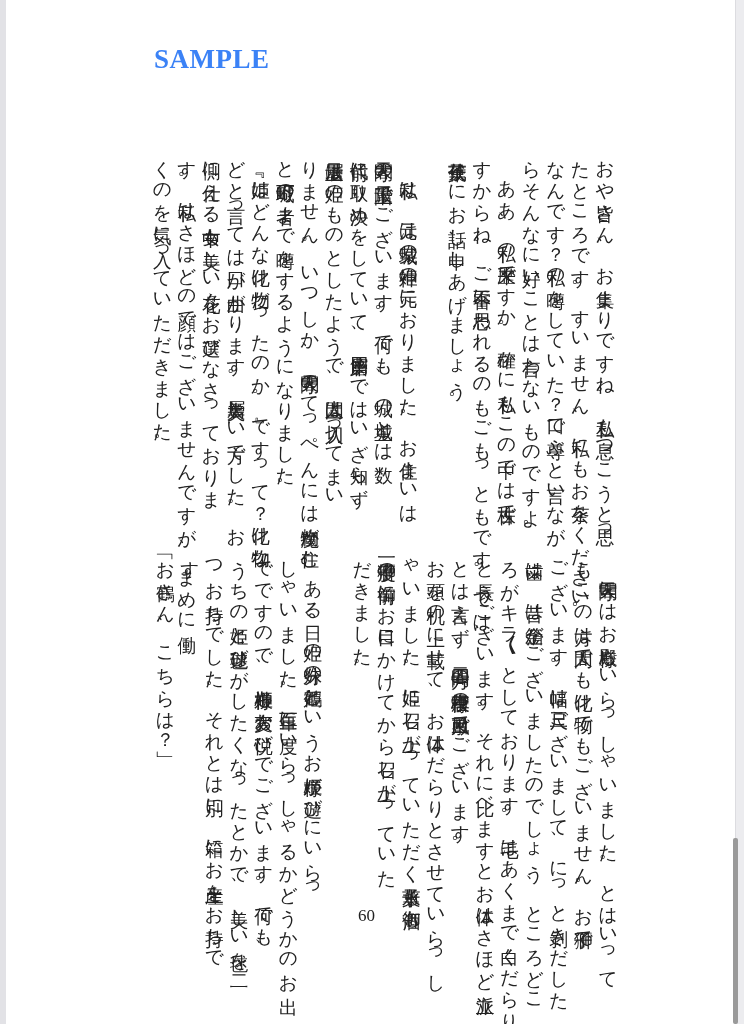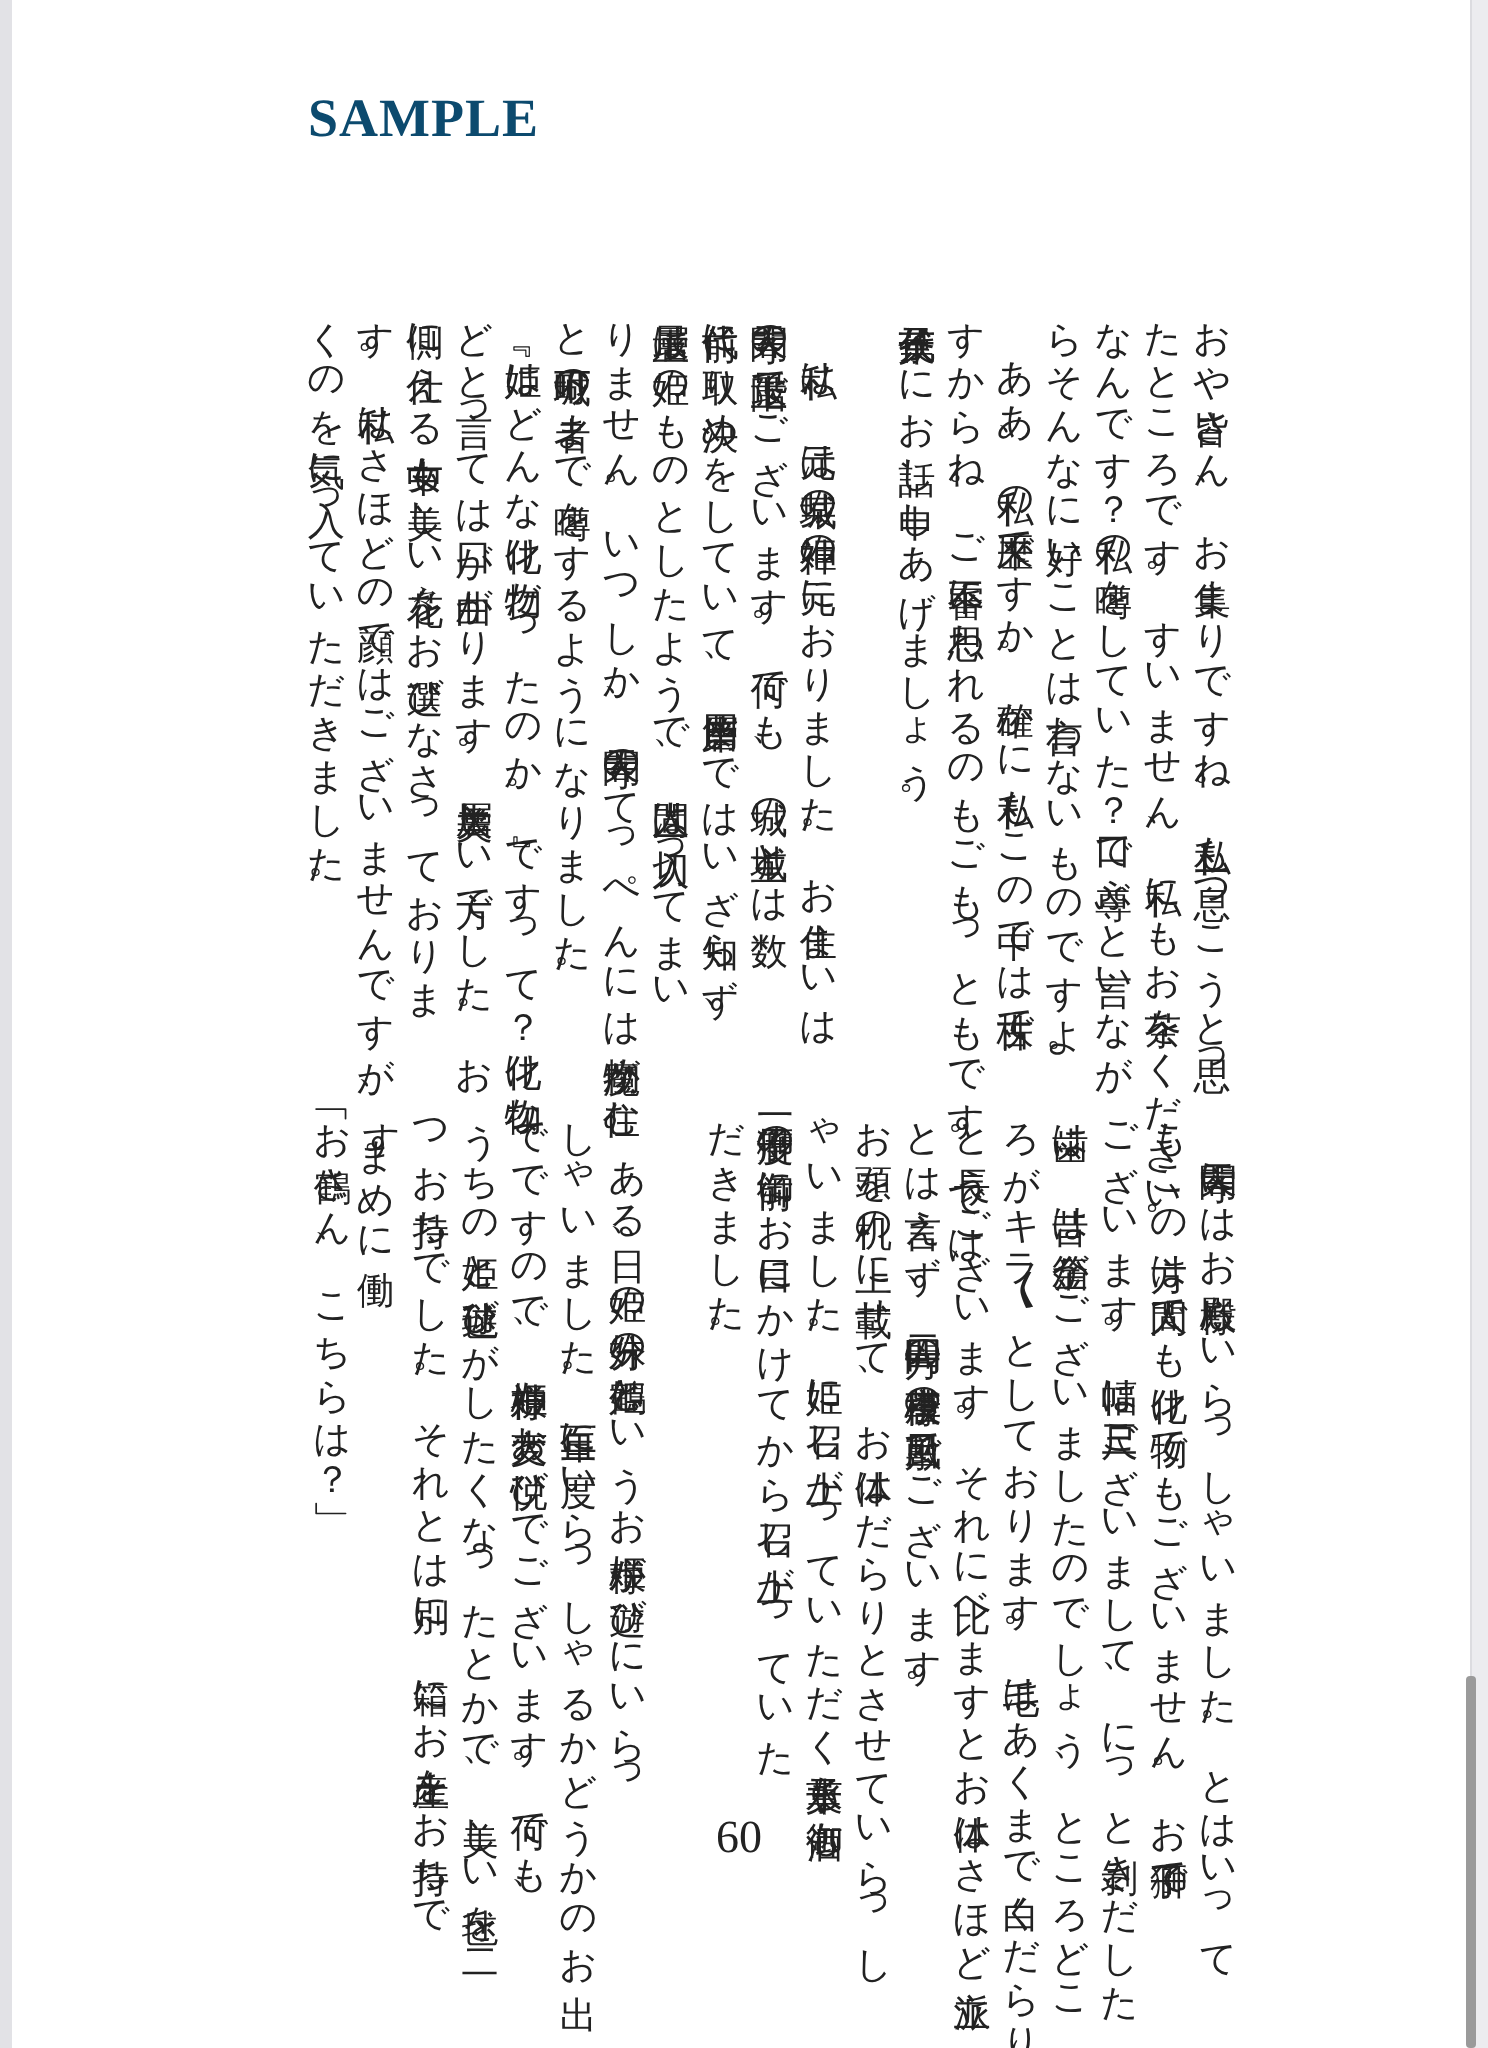--- a/index.html
+++ b/index.html
@@ -1,23 +1,23 @@
 <!DOCTYPE html>
 <html><head>
 <meta charset="utf-8">
 <style>
   html, body { margin:0; padding:0; }
   body { width:744px; height:1024px; background:#ffffff; position:relative; overflow:hidden; font-family:"DejaVu Serif", "Liberation Serif", serif; }
   .left-gutter { position:absolute; left:0; top:0; width:6px; height:1024px; background:#e2e2e6; }
   .right-gutter { position:absolute; right:0; top:0; width:8px; height:1024px; background:#ececef; border-left:1px solid #dcdce0; }
   .scroll-thumb { position:absolute; left:733px; top:838px; width:5px; height:186px; background:#9a9a9a; border-radius:2px; }
-  .sample { position:absolute; left:154px; top:44px; color:#0c4a6e; font-family:"Liberation Serif", "DejaVu Serif", serif; font-weight:bold; font-size:27px; letter-spacing:0.5px; }
+  .sample { position:absolute; left:154px; top:44px; color:#3b82f6; font-family:"Liberation Serif", "DejaVu Serif", serif; font-weight:bold; font-size:27px; letter-spacing:0.5px; }
   .block { position:absolute; }
   .col { position:absolute; top:0; width:22px; writing-mode:vertical-rl; text-orientation:upright; font-size:18.6px; line-height:22px; color:#222; letter-spacing:0.5px; white-space:nowrap; font-family:"DejaVu Serif", "Liberation Serif", serif; }
-  .page-number { position:absolute; left:358px; top:906px; font-size:23px; color:#222; font-family:"Liberation Serif", "DejaVu Serif", serif; }
+  .page-number { position:absolute; left:358px; top:906px; font-size:17px; color:#222; font-family:"Liberation Serif", "DejaVu Serif", serif; }
 </style>
 </head>
 <body>
 
 <div class="left-gutter"></div>
 <div class="right-gutter"></div>
 <div class="scroll-thumb"></div>
 
 <div class="sample">SAMPLE</div>
 

